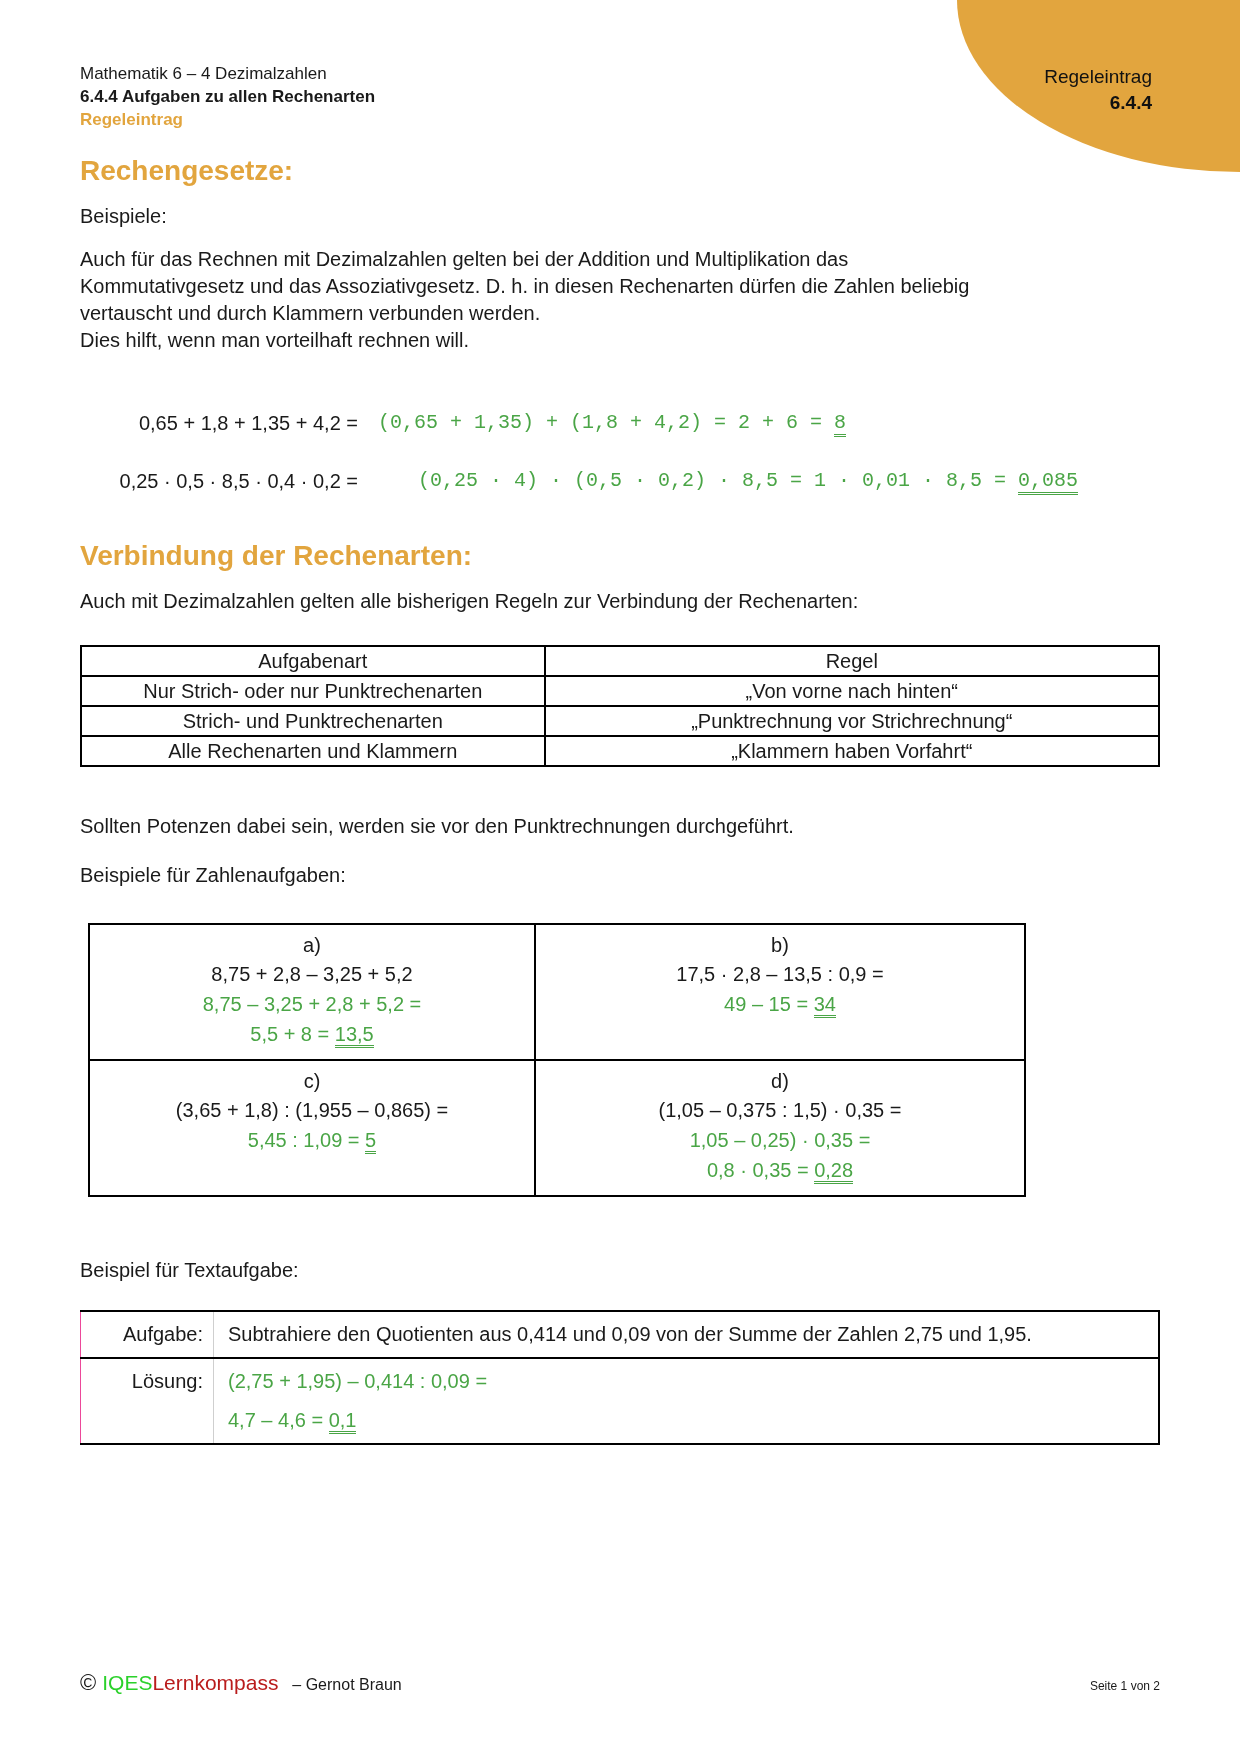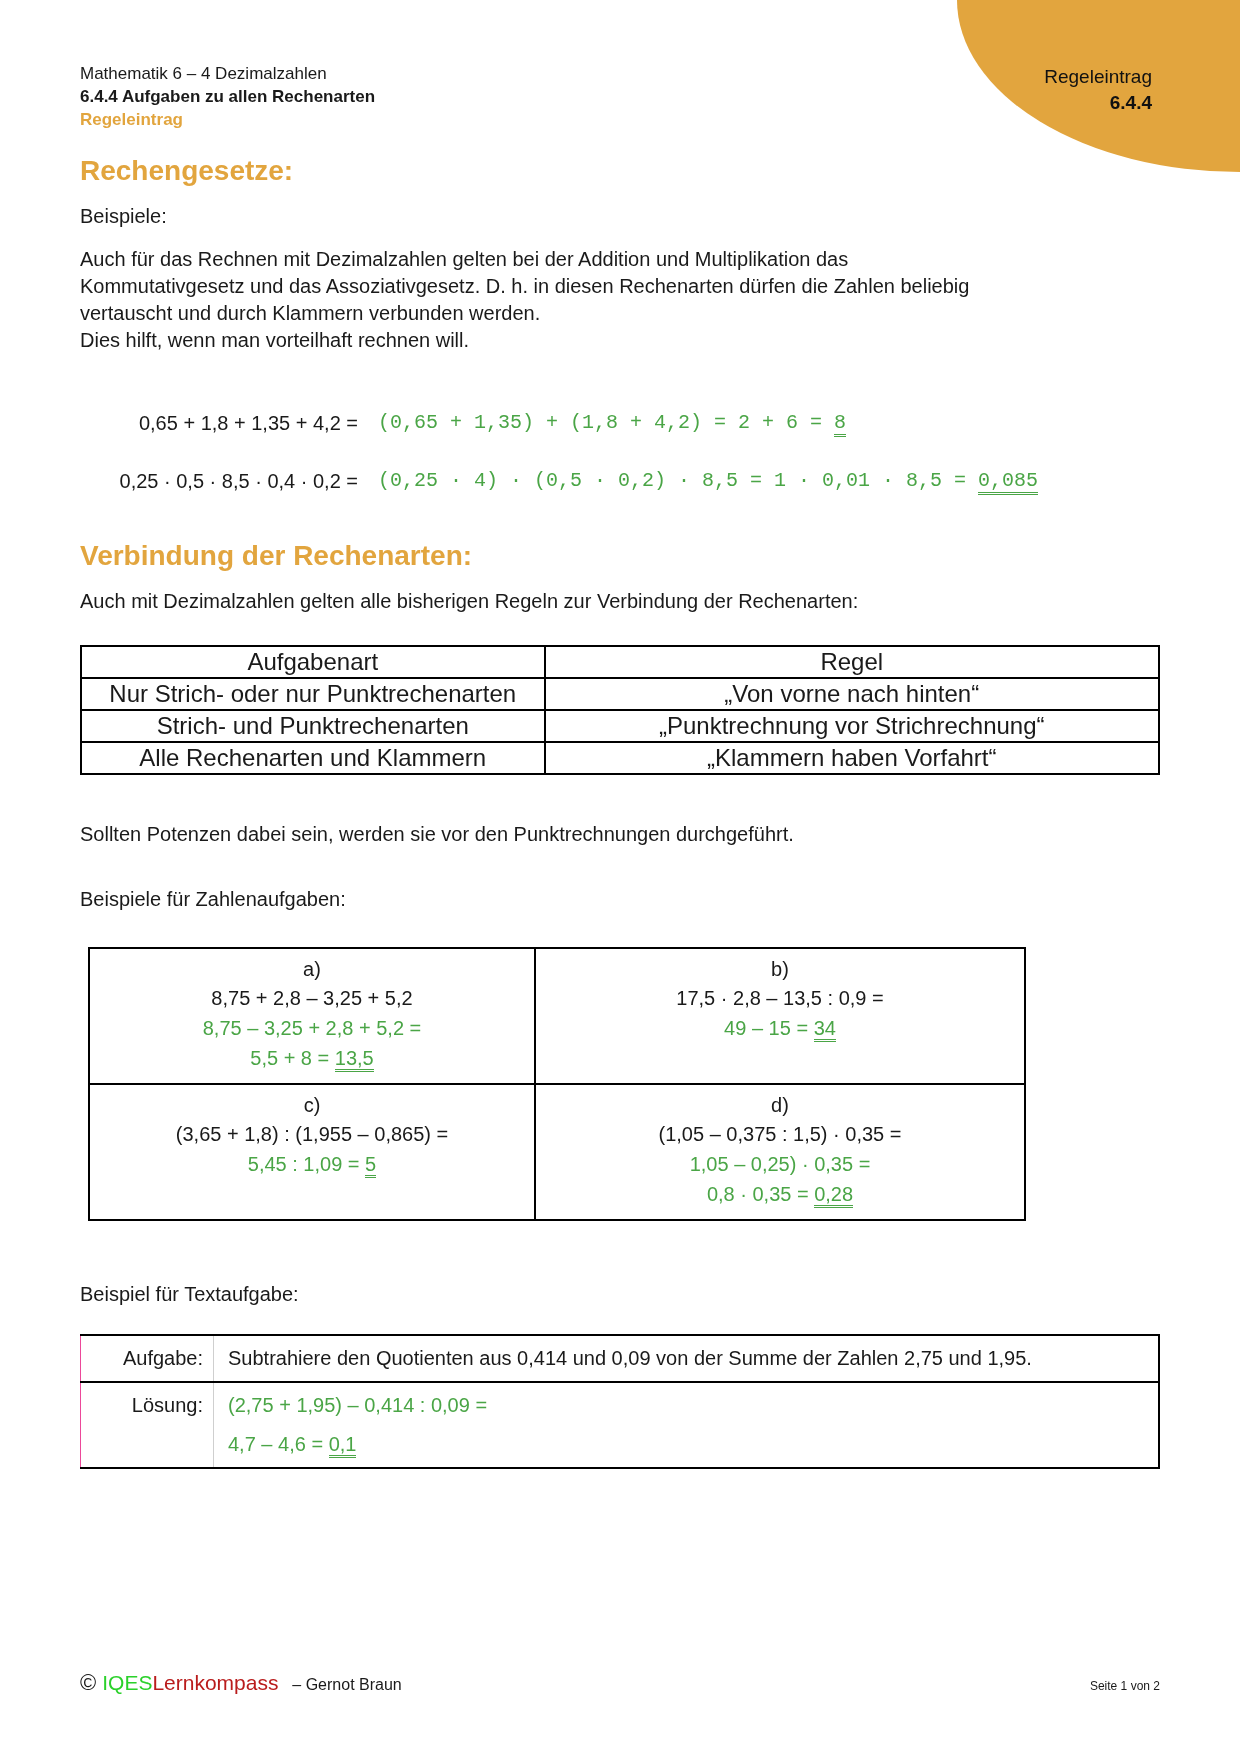--- a/index.html
+++ b/index.html
@@ -30,30 +30,30 @@
   h1{
     font-size:28px;line-height:32px;font-weight:bold;color:#e2a53e;
     margin:24px 0 0 0;
   }
   p.body, .label-line{font-size:20px;line-height:27px;margin:16px 0 0 0;max-width:920px;}
   .label-line{margin-top:20px;}
 
   
   .ex-block{margin-top:56px;}
   .ex-line{display:flex;font-size:20px;line-height:26px;margin-top:0;}
-  .ex-line + .ex-line{margin-top:32px;}
+  .ex-line + .ex-line{margin-top:32px;gap:40px;}
   .ex-black{width:278px;text-align:right;white-space:nowrap;color:#1a1a1a;}
   .ex-green{margin-left:20px;white-space:nowrap;color:#4aa546;font-family:Liberation Mono, monospace;}
   .green{color:#4aa546;}
   .result{border-bottom:3px double currentColor;padding-bottom:0px;}
 
   
   table.rules{
     border-collapse:collapse;width:1080px;margin-top:30px;
-    font-size:24px;
+    font-size:20px;
   }
   table.rules th,table.rules td{
     border:2px solid #000;text-align:center;font-weight:normal;
     padding:1px 4px;height:26px;
   }
   table.rules col.c1{width:43%;}
   table.rules col.c2{width:57%;}
 
   
   table.numex{
@@ -156,21 +156,21 @@
         <td>„Punktrechnung vor Strichrechnung“</td>
       </tr>
       <tr>
         <td>Alle Rechenarten und Klammern</td>
         <td>„Klammern haben Vorfahrt“</td>
       </tr>
     </tbody>
   </table>
 
   <p class="body" style="margin-top:46px;">Sollten Potenzen dabei sein, werden sie vor den Punktrechnungen durchgeführt.</p>
-  <p class="body label-line" style="margin-top:38px;">Beispiele für Zahlenaufgaben:</p>
+  <p class="body label-line" style="margin-top:22px;">Beispiele für Zahlenaufgaben:</p>
 
   <table class="numex">
     <tbody>
       <tr>
         <td class="ca">
           <div class="lbl">a)</div>
           <div class="line">8,75 + 2,8 – 3,25  + 5,2</div>
           <div class="line green">8,75 – 3,25 + 2,8 + 5,2 =</div>
           <div class="line green"><span>5,5 + 8 = </span><span class="result">13,5</span></div>
         </td>

